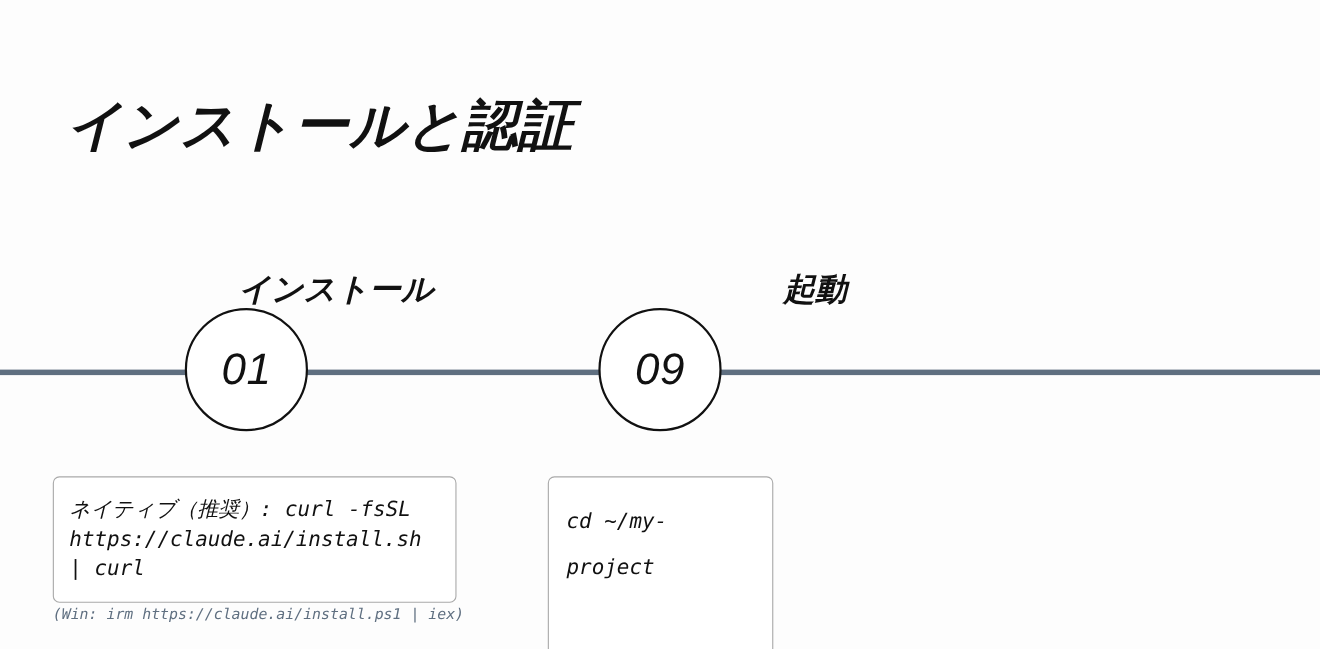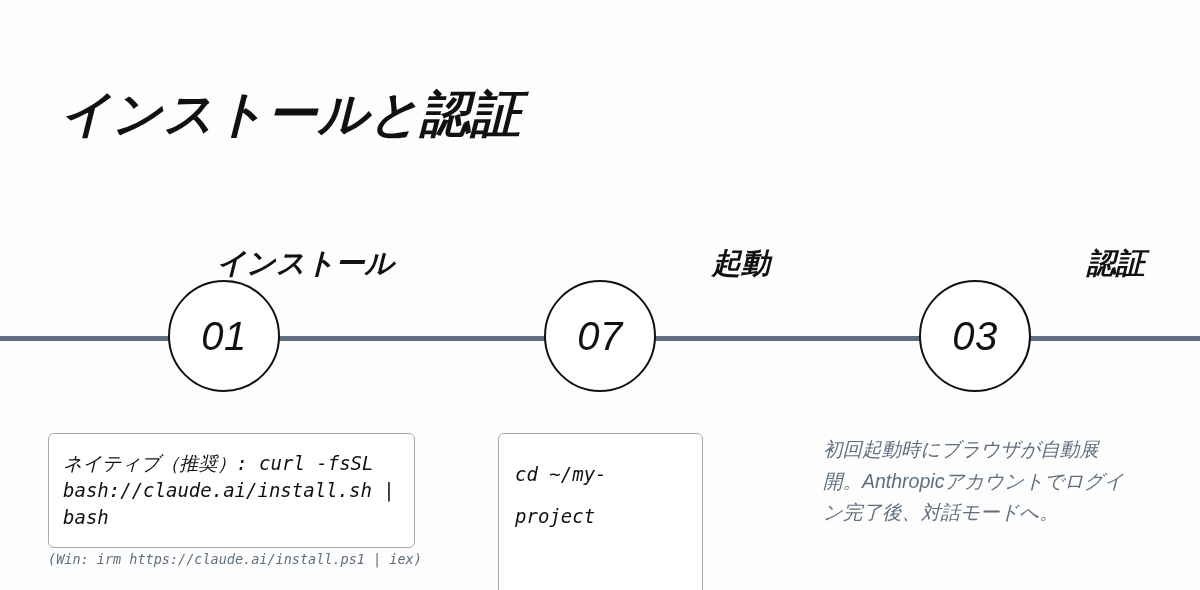--- a/index.html
+++ b/index.html
@@ -152,35 +152,28 @@
 
   <h1 class="title">インストールと認証</h1>
 
   <div class="timeline-line"></div>
 
   <div class="step step-1">
     <div class="step-label">インストール</div>
     <div class="circle">
       <span class="circle-num">01</span>
     </div>
-    <div class="code-box code-box-1">ネイティブ（推奨）: curl -fsSL bash://claude.ai/install.sh | bash</div>
+    <div class="code-box code-box-1">ネイティブ（推奨）: curl -fsSL https://claude.ai/install.sh | curl</div>
     <div class="code-note">(Win: irm https://claude.ai/install.ps1 | iex)</div>
   </div>
 
   <div class="step step-2">
     <div class="step-label">起動</div>
     <div class="circle">
-      <span class="circle-num">07</span>
+      <span class="circle-num">09</span>
     </div>
     <div class="code-box code-box-2">cd ~/my-project
 
 claude</div>
   </div>
 
-  <div class="step step-3">
-    <div class="step-label">認証</div>
-    <div class="circle">
-      <span class="circle-num">03</span>
-    </div>
-    <div class="desc">初回起動時にブラウザが自動展開。Anthropicアカウントでログイン完了後、対話モードへ。</div>
-  </div>
 
 </div>
 
 </body></html>

